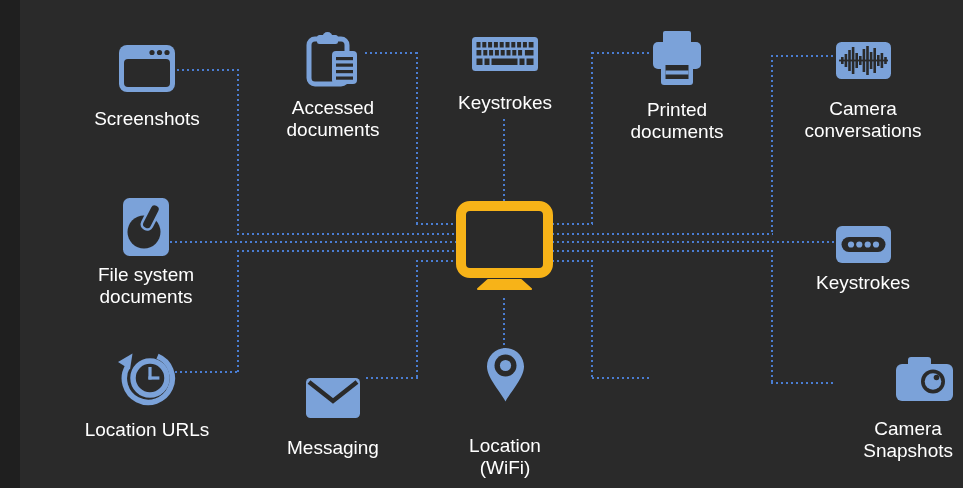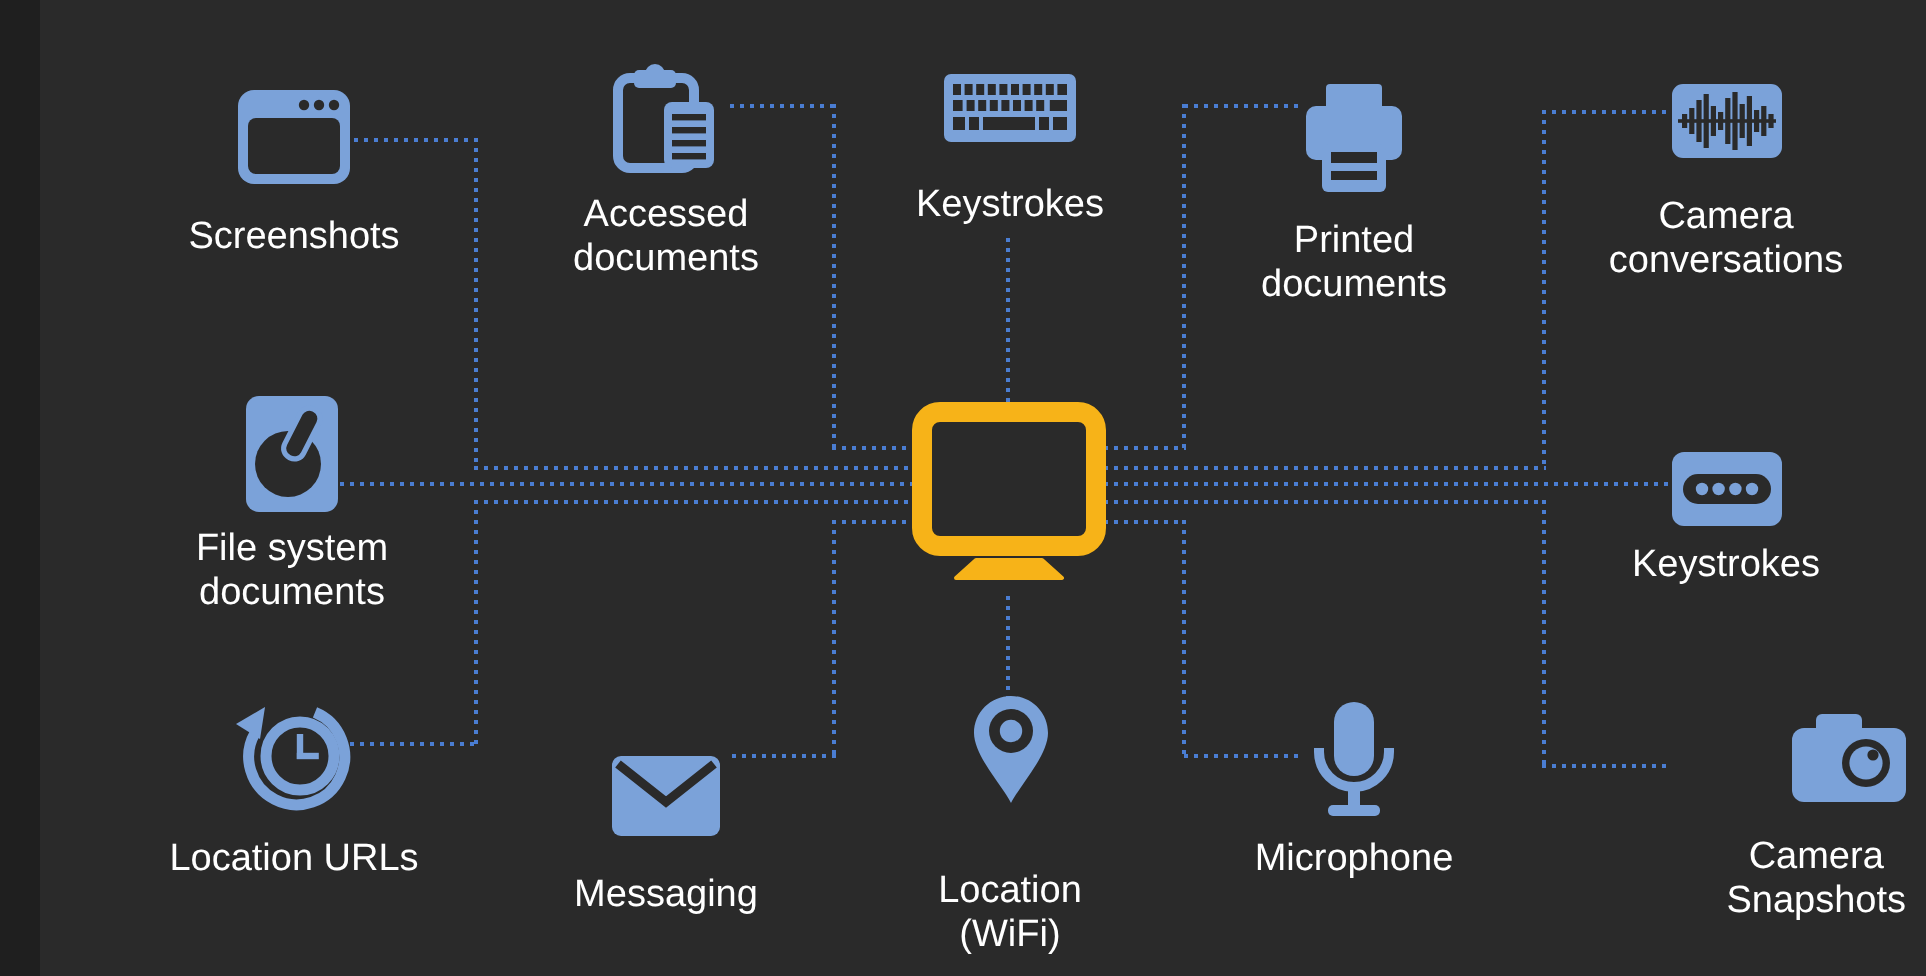--- a/index.html
+++ b/index.html
@@ -127,21 +127,21 @@
         <rect x="4.5" y="21.5" width="6" height="6.5"></rect>
           <rect x="12.5" y="21.5" width="5" height="6.5"></rect>
           <rect x="19.5" y="21.5" width="26" height="6.5"></rect>
           <rect x="47.5" y="21.5" width="5" height="6.5"></rect>
           <rect x="54.5" y="21.5" width="7" height="6.5"></rect>
       </g>
     </svg>
     <span class="lbl" style="margin-top:21px;text-align:right;">Keystrokes</span>
   </div>
 
-  <div class="node" style="left:567px;top:42px;width:180px;">
+  <div class="node" style="left:567px;top:31px;width:180px;">
     <svg width="48" height="56" viewBox="0 0 48 56">
       <rect class="f" x="10" y="0" width="28" height="13" rx="2"></rect>
       <rect class="f" x="0" y="11" width="48" height="27" rx="5"></rect>
       <rect class="f" x="8" y="30" width="32" height="24" rx="3"></rect>
       <rect class="d" x="12.5" y="34" width="23" height="14"></rect>
       <rect class="f" x="12.5" y="39.5" width="23" height="4"></rect>
     </svg>
     <span class="lbl" style="margin-top:12px;">Printed
 documents</span>
   </div>
@@ -216,29 +216,20 @@
   <div class="node" style="left:395px;top:348px;width:180px;gap:17px;">
     <svg width="37" height="54" viewBox="0 0 37 54">
       <path class="f" d="M18.5 0 C8.28 0 0 8.28 0 18.5 C0 23.2 2.6 28.9 5.9 34.3 C10.4 41.7 16 48.6 18.5 53.5 C21 48.6 26.6 41.7 31.1 34.3 C34.4 28.9 37 23.2 37 18.5 C37 8.28 28.72 0 18.5 0 Z"></path>
       <circle class="d" cx="18.5" cy="17.5" r="11"></circle>
       <circle class="f" cx="18.5" cy="17.5" r="5.6"></circle>
     </svg>
     <span class="lbl" style="margin-top:16px;">Location
 (WiFi)</span>
   </div>
 
-  <div class="node" style="left:567px;top:351px;width:180px;">
-    <svg width="48" height="57" viewBox="0 0 48 57">
-      <rect class="f" x="14" y="0" width="20" height="37" rx="10"></rect>
-      <path class="sB" d="M6.5 23 V25 C6.5 34.6 14.3 42.5 24 42.5 C33.7 42.5 41.5 34.6 41.5 25 V23" stroke-width="5"></path>
-      <rect class="f" x="21" y="44.5" width="6" height="7"></rect>
-      <rect class="f" x="11" y="51.5" width="26" height="5.5" rx="2.5"></rect>
-    </svg>
-    <span class="lbl" style="margin-top:11px;">Microphone</span>
-  </div>
 
   <div class="node" style="left:753px;top:356px;width:180px;align-items:flex-end;">
     <svg width="57" height="45" viewBox="0 0 57 45">
       <rect class="f" x="12" y="1" width="23" height="12" rx="3"></rect>
       <rect class="f" x="0" y="8" width="57" height="37" rx="6"></rect>
       <circle class="d" cx="37" cy="25.5" r="12"></circle>
       <circle class="f" cx="37" cy="25.5" r="8.3"></circle>
       <circle class="d" cx="40.5" cy="21.5" r="2.8"></circle>
     </svg>
     <span class="lbl" style="margin-top:17px;">Camera

